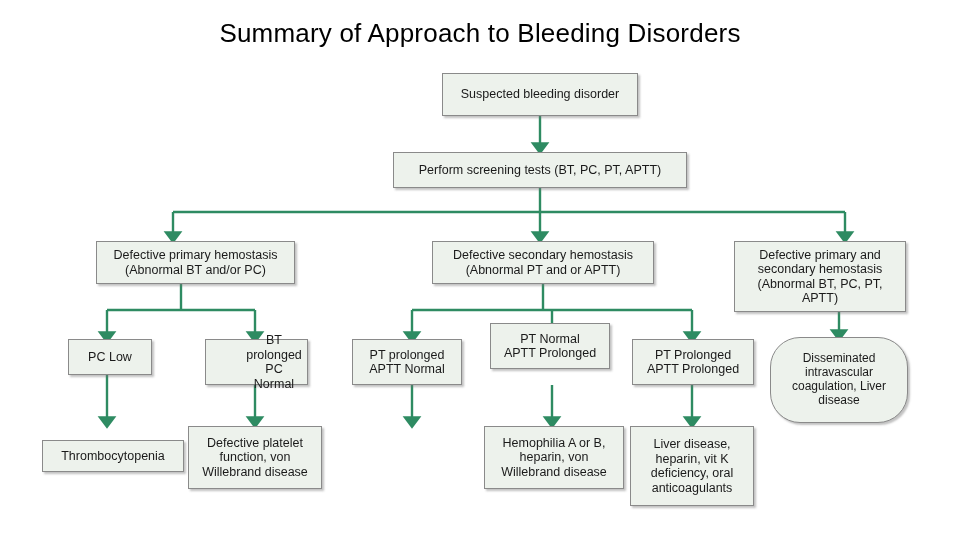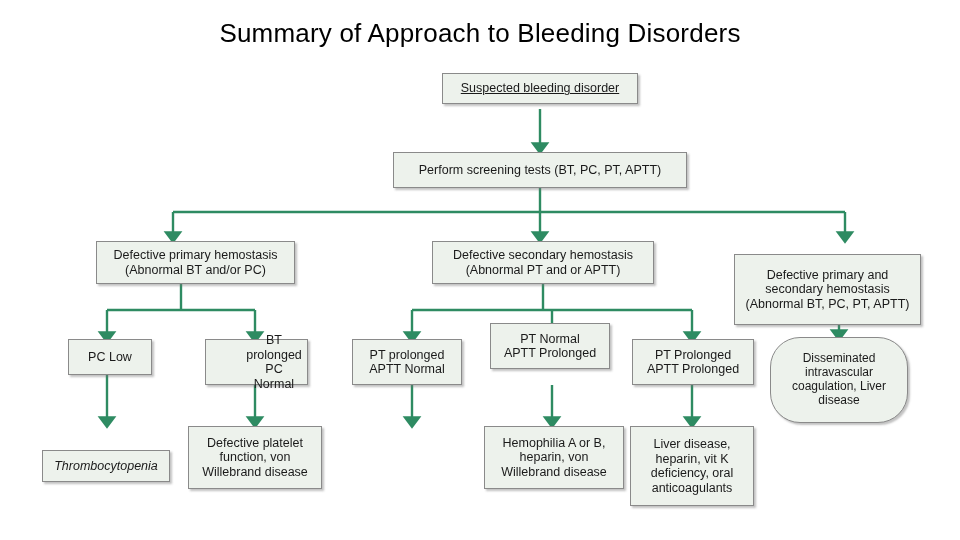--- a/index.html
+++ b/index.html
@@ -91,39 +91,39 @@
       <path d="M839,312 L839,337" marker-end="url(#ah)"></path>
 
       <path d="M107,375 L107,424" marker-end="url(#ah)"></path>
       <path d="M255,385 L255,424" marker-end="url(#ah)"></path>
       <path d="M412,385 L412,424" marker-end="url(#ah)"></path>
       <path d="M552,385 L552,424" marker-end="url(#ah)"></path>
       <path d="M692,385 L692,424" marker-end="url(#ah)"></path>
     </g>
   </svg>
 
-  <div class="node" style="left:442px; top:73px; width:196px; height:31px;text-decoration:underline;">
+  <div class="node" style="left:442px; top:73px; width:196px; height:43px;">
     <span class="node-text">Suspected bleeding disorder</span>
   </div>
 
   <div class="node" style="left:393px; top:152px; width:294px; height:36px;">
     <span class="node-text">Perform screening tests (BT, PC, PT, APTT)</span>
   </div>
 
   <div class="node" style="left:96px; top:241px; width:199px; height:43px;justify-content:center;">
     <span class="node-text">Defective primary hemostasis
 (Abnormal BT and/or PC)</span>
   </div>
 
   <div class="node" style="left:432px; top:241px; width:222px; height:43px;">
     <span class="node-text">Defective secondary hemostasis
 (Abnormal PT and or APTT)</span>
   </div>
 
-  <div class="node" style="left:734px; top:241px; width:187px; height:71px;margin-top:13px;">
+  <div class="node" style="left:734px; top:241px; width:172px; height:71px;">
     <span class="node-text">Defective primary and
 secondary hemostasis
 (Abnormal BT, PC, PT, APTT)</span>
   </div>
 
   <div class="node" style="left:68px; top:339px; width:84px; height:36px;">
     <span class="node-text">PC Low</span>
   </div>
 
   <div class="node" style="left:205px; top:339px; width:103px; height:46px;padding-left:40px;">
@@ -146,21 +146,21 @@
 APTT Prolonged</span>
   </div>
 
   <div class="node sm" style="left:770px; top:337px; width:138px; height:86px;border-radius:30px;">
     <span class="node-text">Disseminated
 intravascular
 coagulation, Liver
 disease</span>
   </div>
 
-  <div class="node" style="left:42px; top:450px; width:128px; height:32px;font-style:italic;">
+  <div class="node" style="left:42px; top:440px; width:142px; height:32px;">
     <span class="node-text">Thrombocytopenia</span>
   </div>
 
   <div class="node" style="left:188px; top:426px; width:134px; height:63px;">
     <span class="node-text">Defective platelet
 function, von
 Willebrand disease</span>
   </div>
 
 

